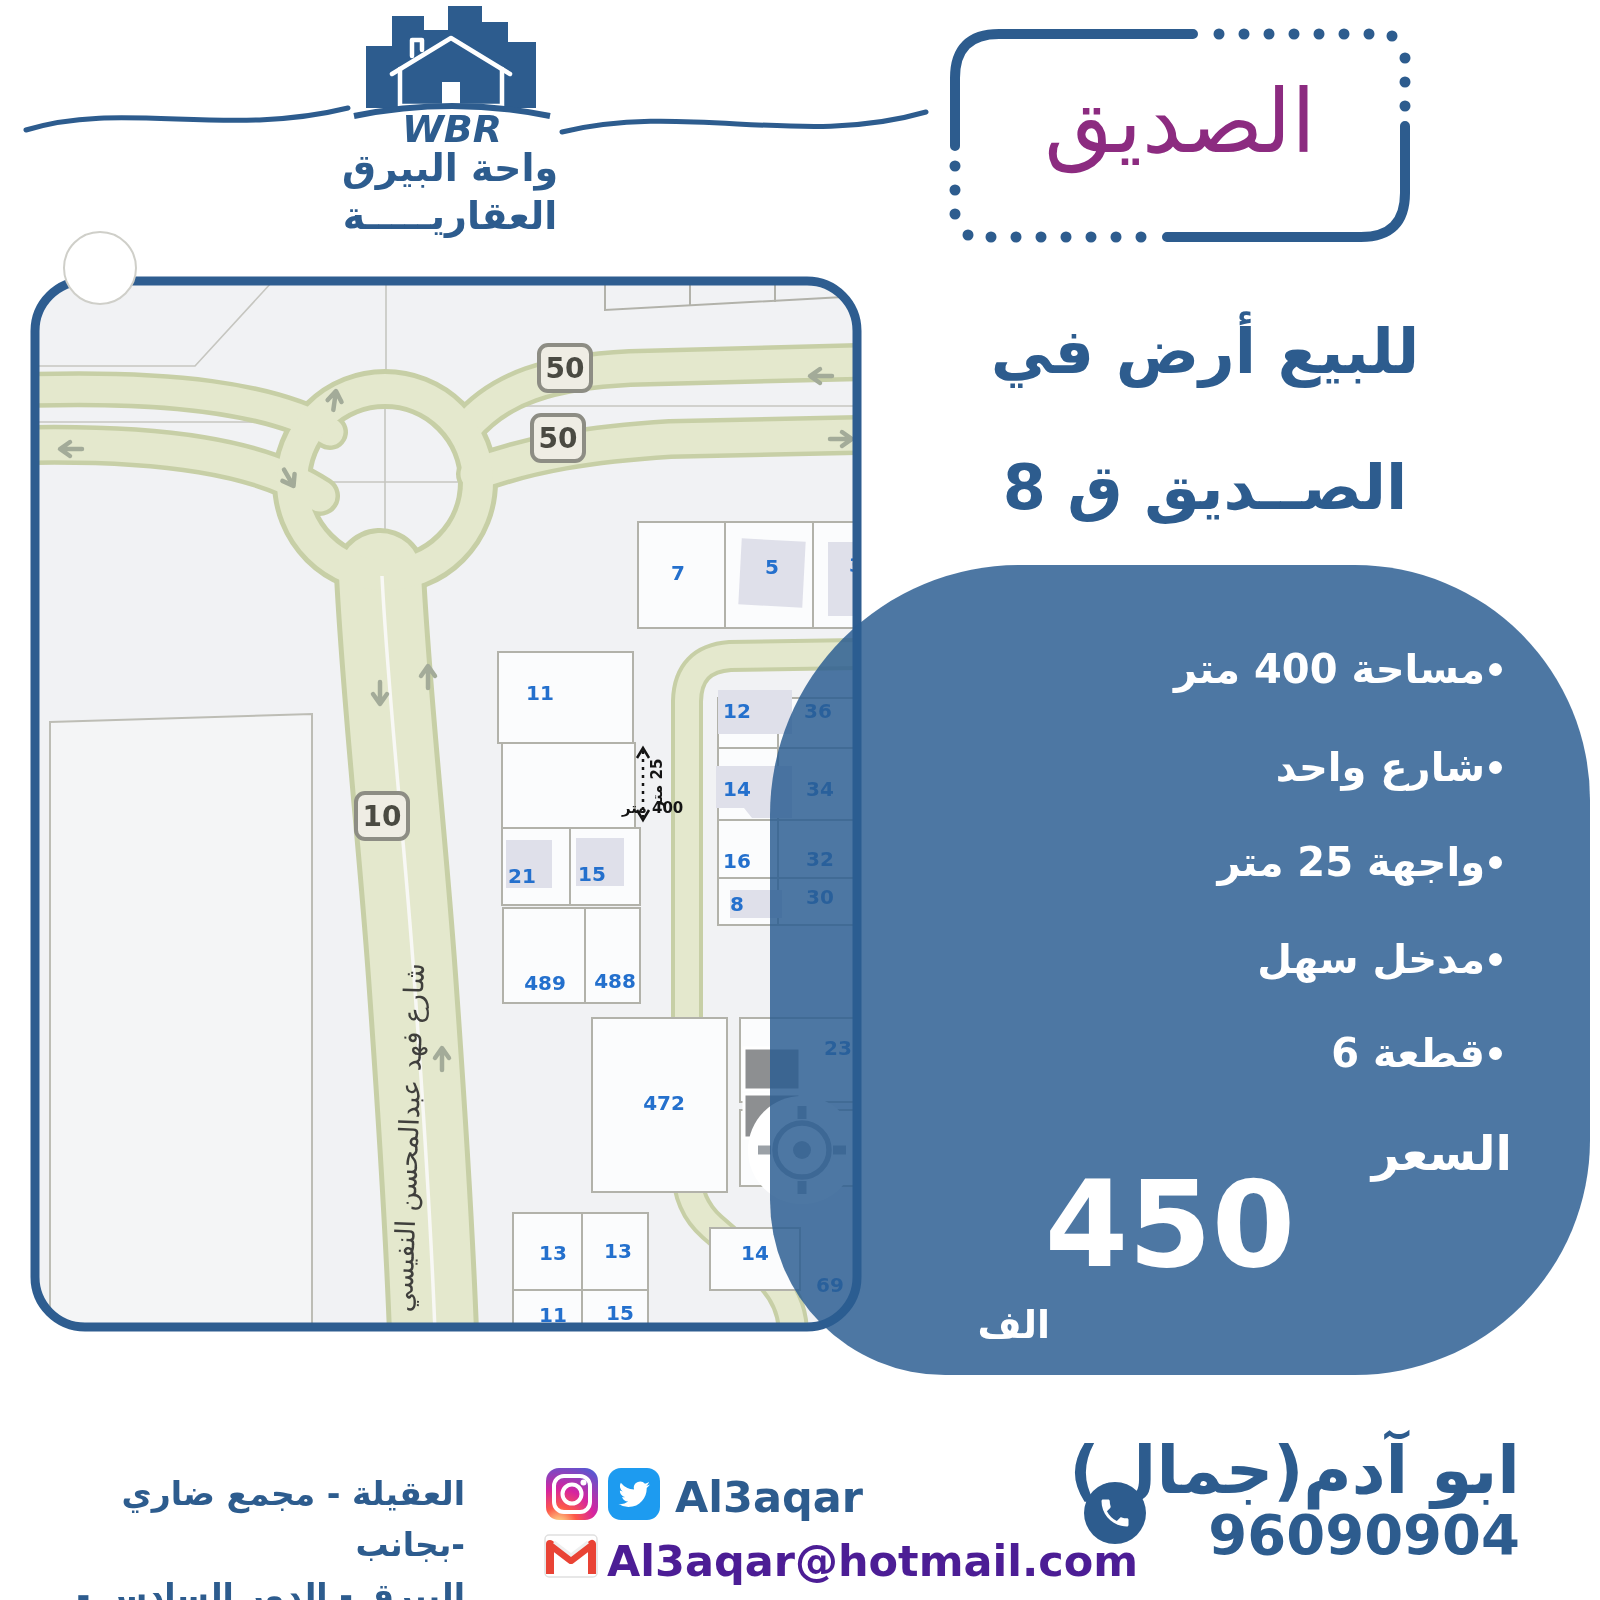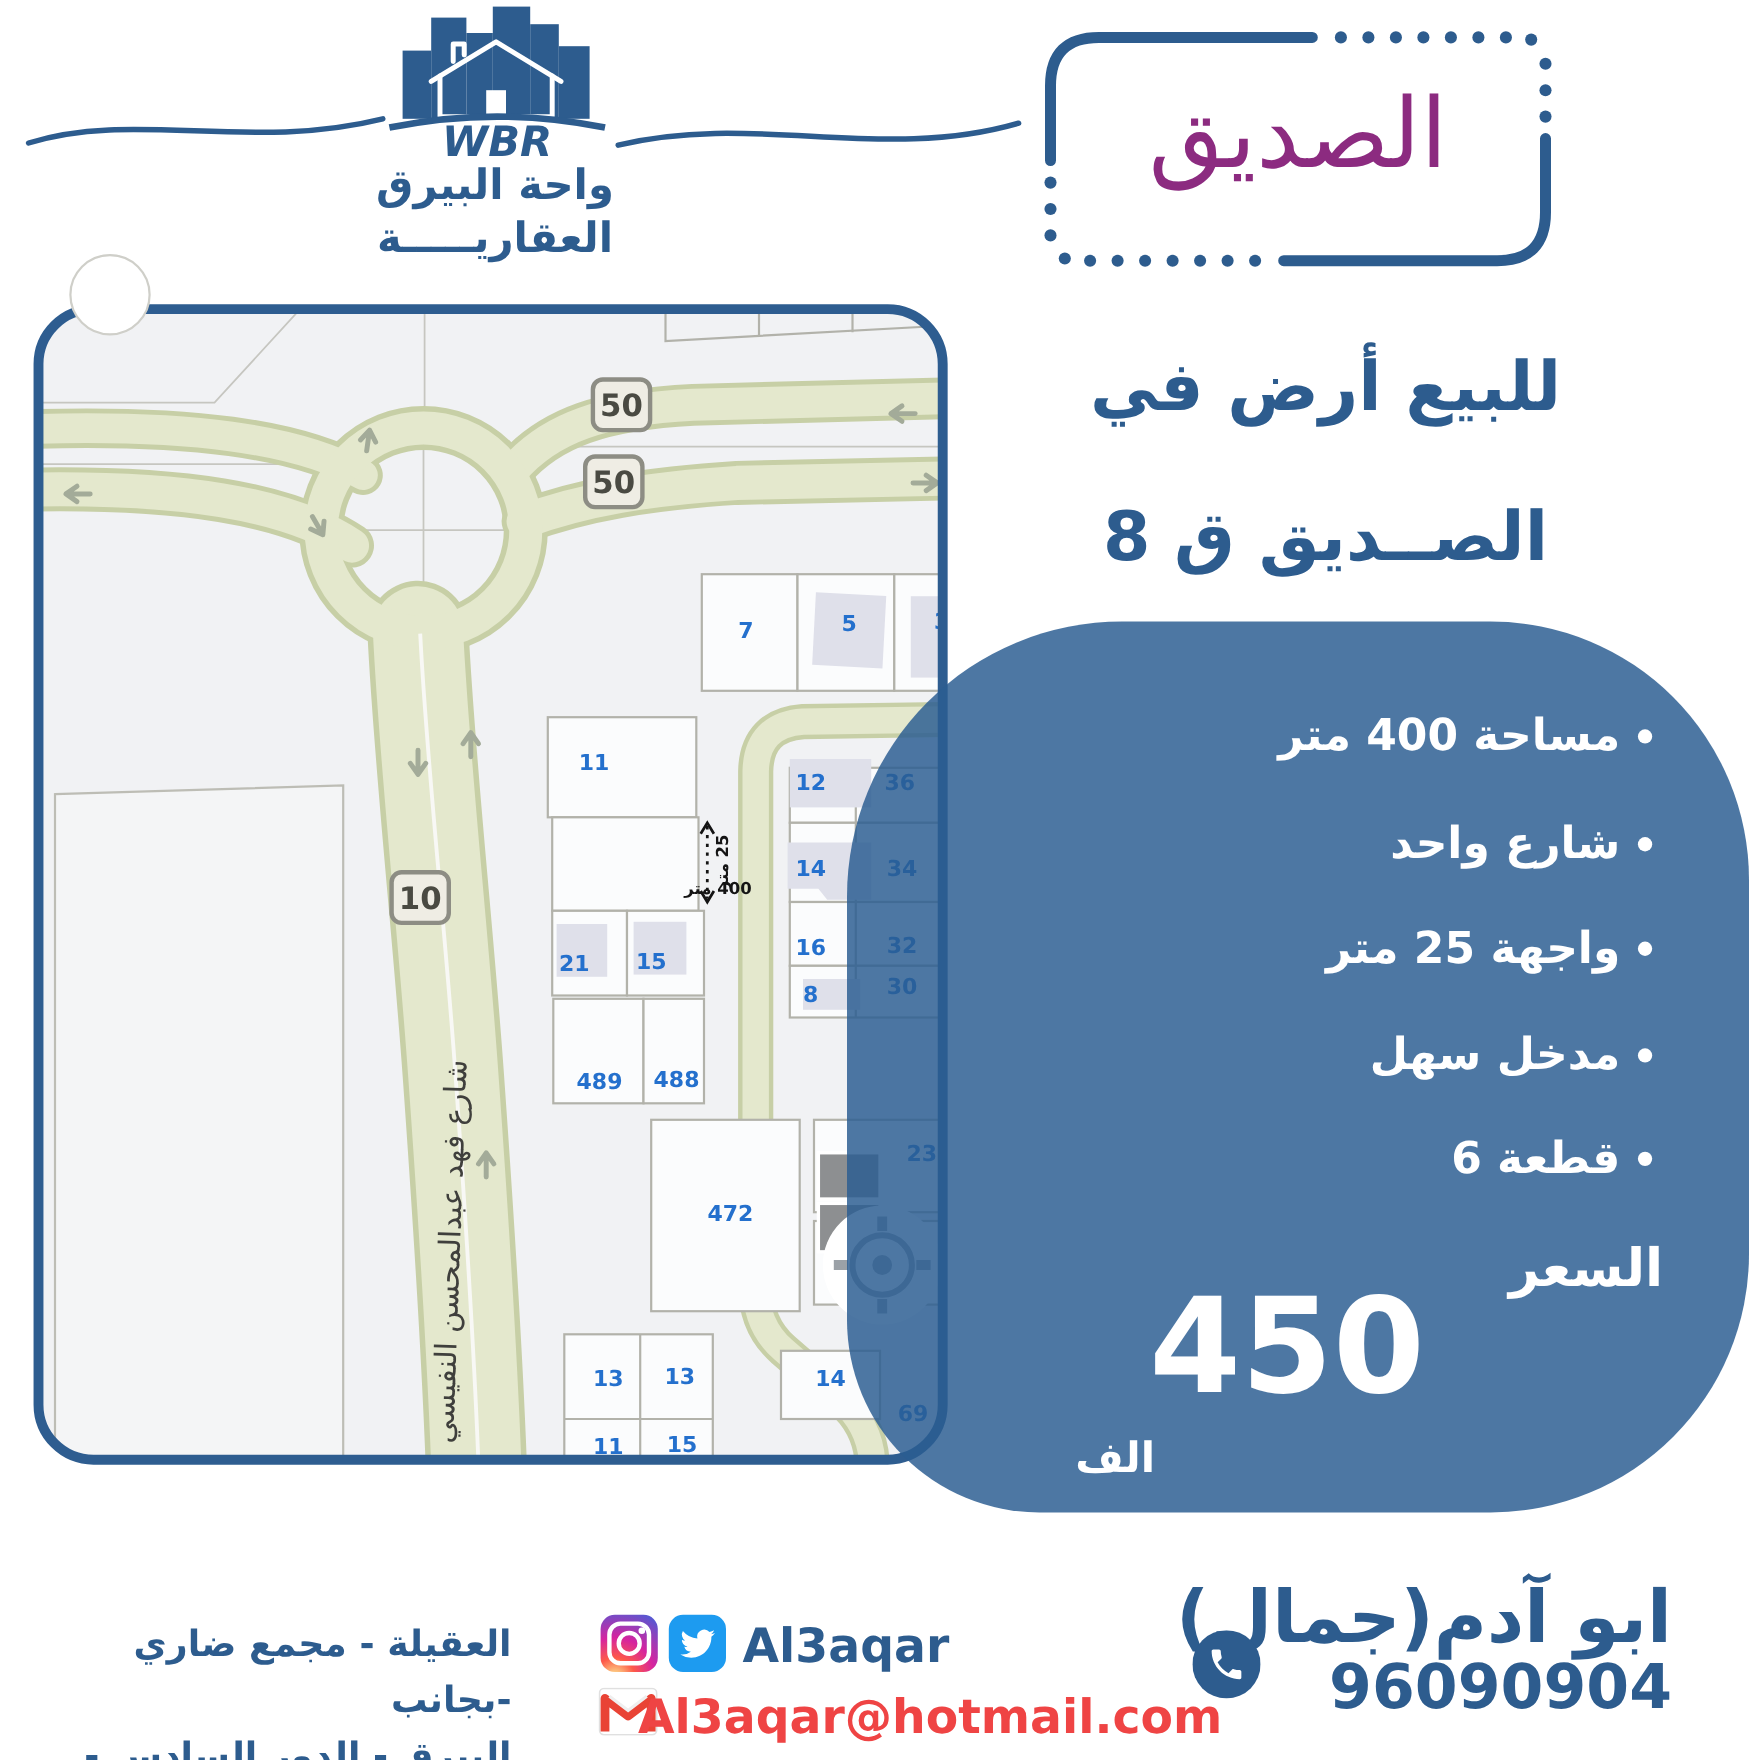--- a/index.html
+++ b/index.html
@@ -11,31 +11,31 @@
   #brand-line2{left:330px;top:194px;width:240px;text-align:center;font-size:38px;font-weight:bold;color:#2d5c8e;direction:rtl;}
   
   #title-badge-text{left:950px;top:70px;width:460px;text-align:center;font-size:88px;font-weight:normal;color:#8c2b80;direction:rtl;}
   
   .headline{left:950px;width:510px;text-align:center;font-size:62px;font-weight:bold;color:#2d5c8e;direction:rtl;line-height:1.15;}
   #headline1{top:316px;}
   #headline2{top:452px;}
   
   #offer-card{left:770px;top:565px;width:820px;height:810px;background:rgba(43,93,145,0.84);
               border-radius:250px 235px 235px 175px;}
-  .feat{position:absolute;right:88px;display:flex;direction:rtl;align-items:center;gap:16px;
+  .feat{position:absolute;right:88px;display:flex;direction:rtl;align-items:center;gap:4px;
         color:#ffffff;font-size:40px;font-weight:bold;white-space:nowrap;}
   .feat .dot{width:13px;height:13px;border-radius:50%;background:#ffffff;flex:0 0 auto;}
   #price-label{position:absolute;right:78px;top:560px;color:#fff;font-size:48px;font-weight:bold;direction:rtl;}
   #price-value{position:absolute;left:90px;top:600px;width:620px;text-align:center;color:#fff;font-size:120px;font-weight:bold;line-height:1;}
   #price-unit{position:absolute;left:140px;top:738px;width:140px;text-align:right;color:#fff;font-size:38px;font-weight:bold;}
   
   #address{right:1135px;top:1468px;width:430px;text-align:right;direction:rtl;color:#2d5c8e;
            font-size:33px;font-weight:bold;line-height:1.55;}
   #social-handle{left:675px;top:1472px;font-size:43px;font-weight:bold;color:#2d5c8e;}
-  #email-text{left:580px;top:1536px;font-size:43px;font-weight:bold;color:#ef4444;}
+  #email-text{left:607px;top:1536px;font-size:43px;font-weight:bold;color:#4c1d95;}
   #agent-name{right:80px;top:1432px;width:460px;text-align:right;direction:rtl;font-size:66px;font-weight:bold;color:#2d5c8e;}
   #phone-number{right:80px;top:1502px;width:390px;text-align:right;font-size:56px;font-weight:bold;color:#2d5c8e;}
   svg text{font-family:"DejaVu Sans",sans-serif;}
 </style>
 </head>
 <body>
 
 <div id="canvas">
 
   <svg class="abs" style="left:352px;top:0;overflow:visible" width="200" height="145" viewBox="0 0 200 145">

